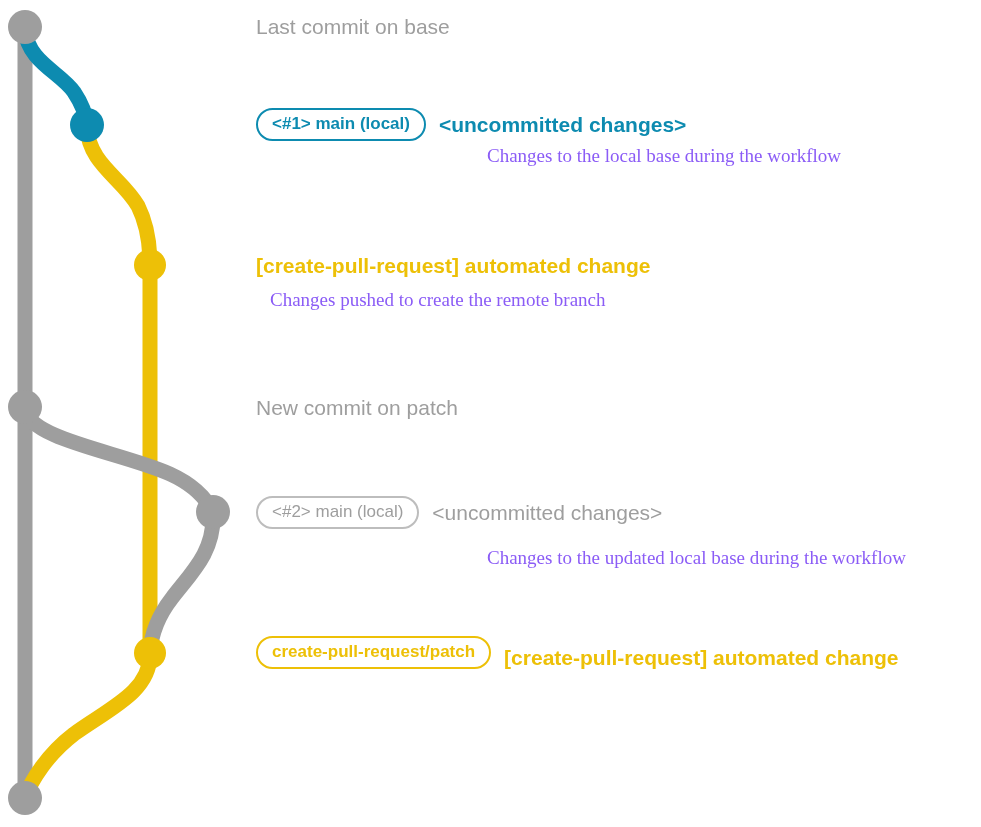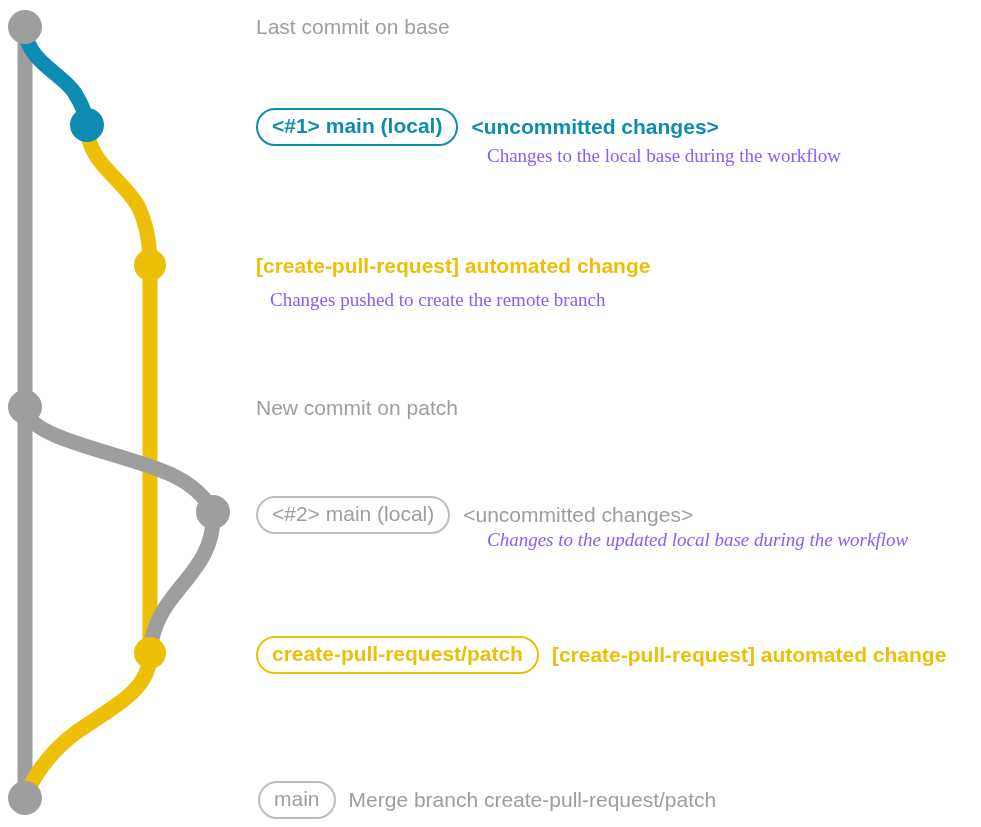--- a/index.html
+++ b/index.html
@@ -33,21 +33,21 @@
     position: absolute;
     display: flex;
     align-items: center;
   }
   .pill {
     display: inline-block;
     border-style: solid;
     border-width: 2px;
     border-radius: 999px;
     padding: 4px 14px 6px 14px;
-    font-size: 21px;
+    font-size: 17px;
     font-weight: 700;
     line-height: 1.12;
     white-space: nowrap;
     box-sizing: border-box;
   }
   .pill.gray {
     border-color: #bdbdbd;
     color: #9e9e9e;
     font-weight: 400;
   }
@@ -125,25 +125,21 @@
 
   <div class="plain-subject yellow" style="left:256px; top:254px;">[create-pull-request] automated change</div>
   <div class="body-note" style="left:270px; top:290px;">Changes pushed to create the remote branch</div>
 
   <div class="plain-subject gray" style="left:256px; top:396px;">New commit on patch</div>
 
   <div class="row" style="left:256px; top:496px;">
     <span class="pill gray">&lt;#2&gt; main (local)</span>
     <span class="subject gray">&lt;uncommitted changes&gt;</span>
   </div>
-  <div class="body-note" style="left:487px; top:530px;font-style:italic;">Changes to the updated local base during the workflow</div>
+  <div class="body-note" style="left:487px; top:548px;">Changes to the updated local base during the workflow</div>
 
-  <div class="row" style="left:256px; top:636px;">
+  <div class="row" style="left:256px; top:636px;align-items:flex-end;">
     <span class="pill yellow">create-pull-request/patch</span>
     <span class="subject yellow">[create-pull-request] automated change</span>
   </div>
 
-  <div class="row" style="left:258px; top:781px;">
-    <span class="pill gray">main</span>
-    <span class="subject gray">Merge branch create-pull-request/patch</span>
-  </div>
 
 </div>
 
 </body></html>

